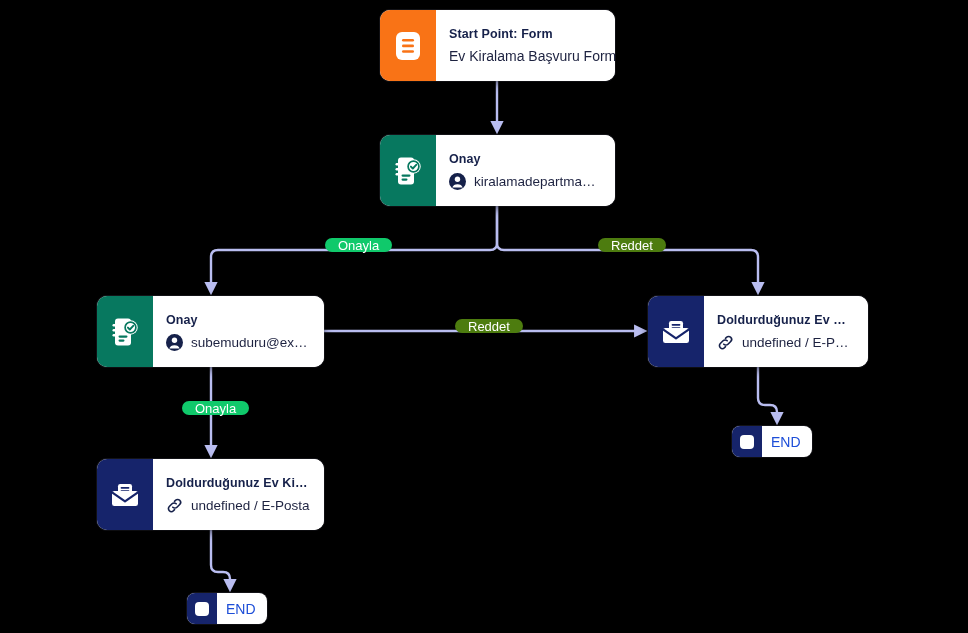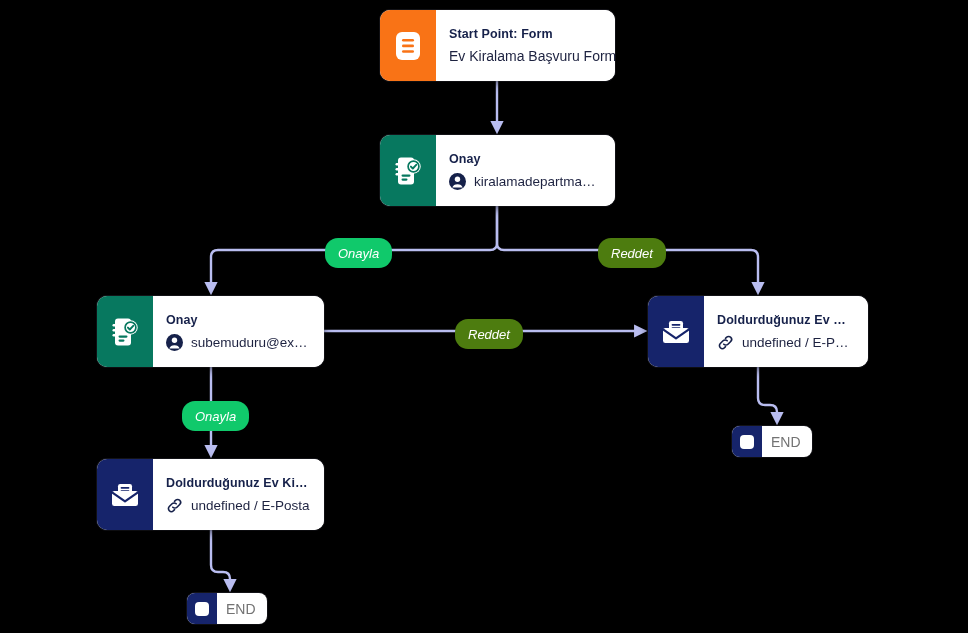--- a/index.html
+++ b/index.html
@@ -111,40 +111,39 @@
   .end-stop {
     width: 14px; height: 14px;
     background: #ffffff;
     border-radius: 4px;
   }
   .end-label {
     display: flex;
     align-items: center;
     padding: 0 11px 0 9px;
     font-size: 14px;
-    color: #737373;
+    color: #1d4ed8;
     font-weight: 500;
   }
   #end-right { left: 732px; top: 426px; }
   #end-left  { left: 187px; top: 593px; }
 
   
   .edge-label {
     position: absolute;
     display: flex;
     align-items: center;
     justify-content: center;
-    height: 30px;
+    height: 14px;
     padding: 0 13px;
     border-radius: 13px;
     font-size: 13px;
     color: #ffffff;
     z-index: 6;
     white-space: nowrap;
-    font-style: italic;
   }
   .label-approve { background: #10c96b; }
   .label-reject  { background: #4d7c0f; }
 
   #label-approve-1 { left: 325px; top: 238px; }
   #label-reject-1  { left: 598px; top: 238px; }
   #label-reject-2  { left: 455px; top: 319px; }
   #label-approve-2 { left: 182px; top: 401px; }
 
   svg.glyph { display: block; }

